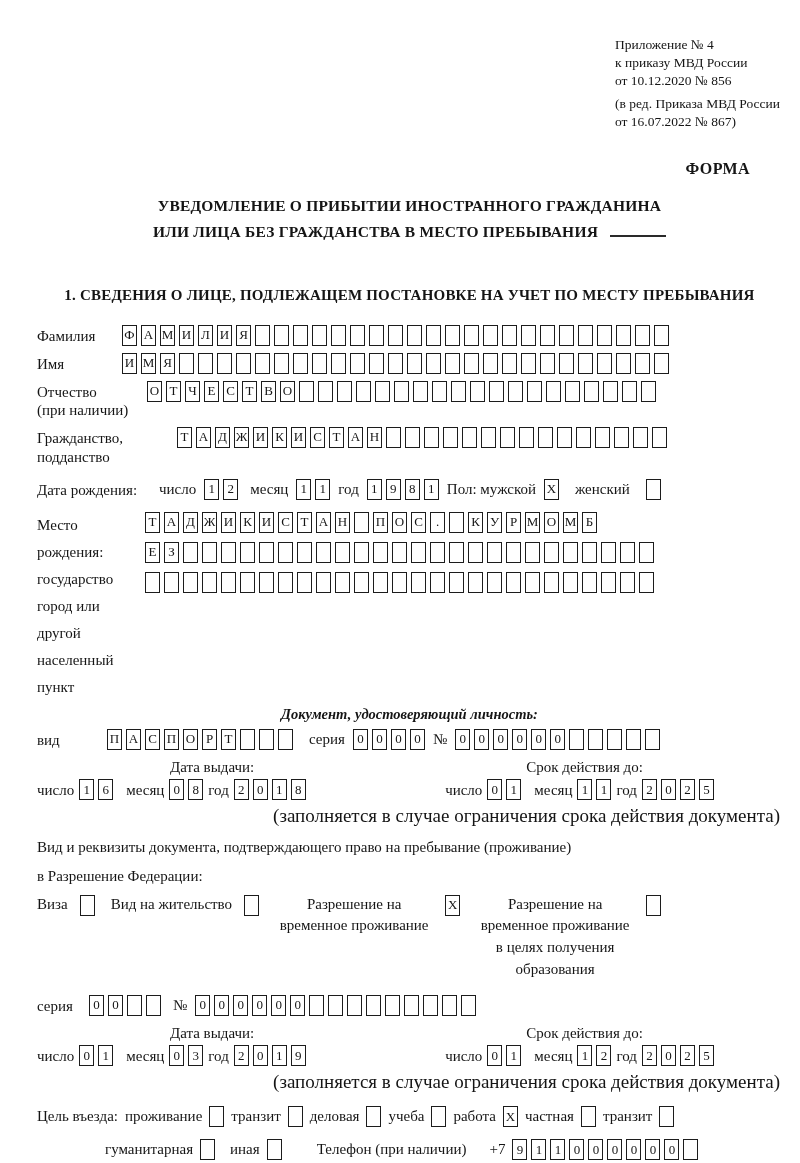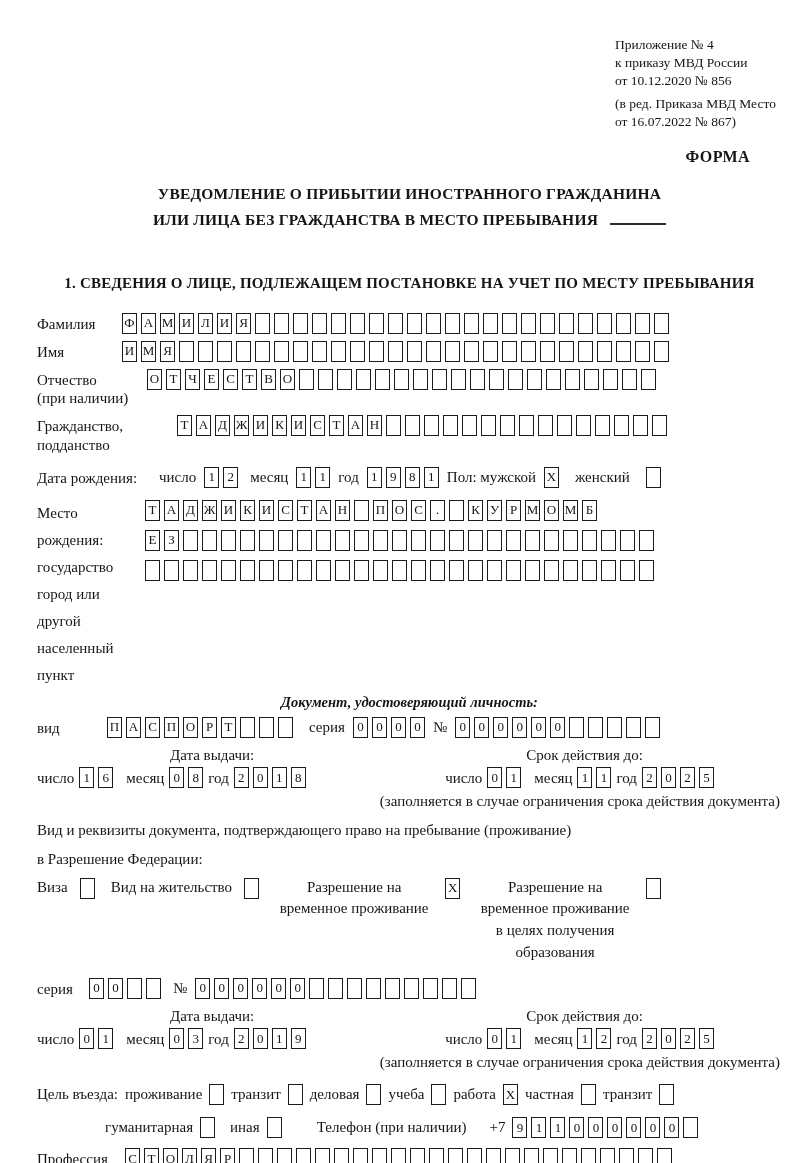--- a/index.html
+++ b/index.html
@@ -6,21 +6,21 @@
   html, body { margin: 0; padding: 0; background: #ffffff; }
   body {
     width: 800px; height: 1163px; overflow: hidden;
     font-family: "Liberation Serif", "DejaVu Serif", serif;
     color: #151515; font-size: 15px; line-height: 1.25;
   }
   .page { padding: 36px 18px 0 37px; width: 800px; }
 
   .annex { margin-left: 578px; font-size: 13.5px; line-height: 1.32; white-space: nowrap; }
   .annex .gap { margin-top: 6px; }
-  .forma { text-align: right; padding-right: 32px; font-weight: bold; font-size: 16px; margin-top: 16px; letter-spacing: .4px; }
+  .forma { text-align: right; padding-right: 32px; font-weight: bold; font-size: 16px; margin-top: 28px; letter-spacing: .4px; }
   .title { text-align: center; font-weight: bold; font-size: 15.5px; margin-top: 14px; line-height: 1.7; letter-spacing: .2px; }
   .blank { display: inline-block; width: 56px; border-bottom: 2px solid #2a2a2a; height: .9em; margin-left: 12px; }
   .sec-heading { font-weight: bold; text-align: center; font-size: 15px; margin-top: 40px; letter-spacing: .2px; }
 
   .row { display: flex; align-items: flex-start; margin-top: 7px; }
   .row.vcenter { align-items: center; }
   .lbl { flex: none; padding-top: 2px; }
   .boxes { display: flex; gap: 4px; flex: none; }
   .cell {
     flex: none; width: 15px; height: 21px; border: 1.5px solid #1c1c1c;
@@ -30,42 +30,42 @@
   .stack { display: flex; flex-direction: column; gap: 9px; padding-top: 2px; }
   .ml8 { margin-left: 8px; } .ml12 { margin-left: 12px; } .ml16 { margin-left: 16px; }
   .doc-heading { font-weight: bold; text-align: center; margin-top: 4px; font-size: 14.5px; font-style: italic; }
 
   .dates { display: flex; margin-top: 8px; }
   .dates .col-l { width: 47%; flex: none; }
   .dates .col-r { flex: 1; }
   .dhead { text-align: center; margin-bottom: 3px; }
   .dline { display: flex; align-items: center; gap: 5px; }
   .dline .dlbl { flex: none; }
-  .limit-note { text-align: right; font-size: 15px; margin-top: 4px; padding-right: 2px; }
+  .limit-note { text-align: right; font-size: 19px; margin-top: 4px; padding-right: 2px; }
 
   .intro { margin-top: 10px; }
   .resopts { display: flex; margin-top: 8px; gap: 16px; align-items: flex-start; }
   .opt { display: flex; gap: 12px; align-items: flex-start; }
   .opt .olbl { text-align: center; line-height: 1.45; }
   .opt .olbl.narrow { width: 158px; }
   .opt .boxes { padding-top: 1px; }
 
   .goal { display: flex; align-items: center; gap: 7px; margin-top: 12px; white-space: nowrap; }
   .goal .glbl { flex: none; }
 </style>
 </head>
 <body>
 
 <div class="page">
 
   <div class="annex">
     <div>Приложение № 4</div>
     <div>к приказу МВД России</div>
     <div>от 10.12.2020 № 856</div>
-    <div class="gap">(в ред. Приказа МВД Место</div>
+    <div class="gap">(в ред. Приказа МВД России</div>
     <div>от 16.07.2022 № 867)</div>
   </div>
 
   <div class="forma">ФОРМА</div>
 
   <div class="title">
     <div>УВЕДОМЛЕНИЕ О ПРИБЫТИИ ИНОСТРАННОГО ГРАЖДАНИНА</div>
     <div><span>ИЛИ ЛИЦА БЕЗ ГРАЖДАНСТВА В МЕСТО ПРЕБЫВАНИЯ</span><span class="blank"></span></div>
   </div>
 

